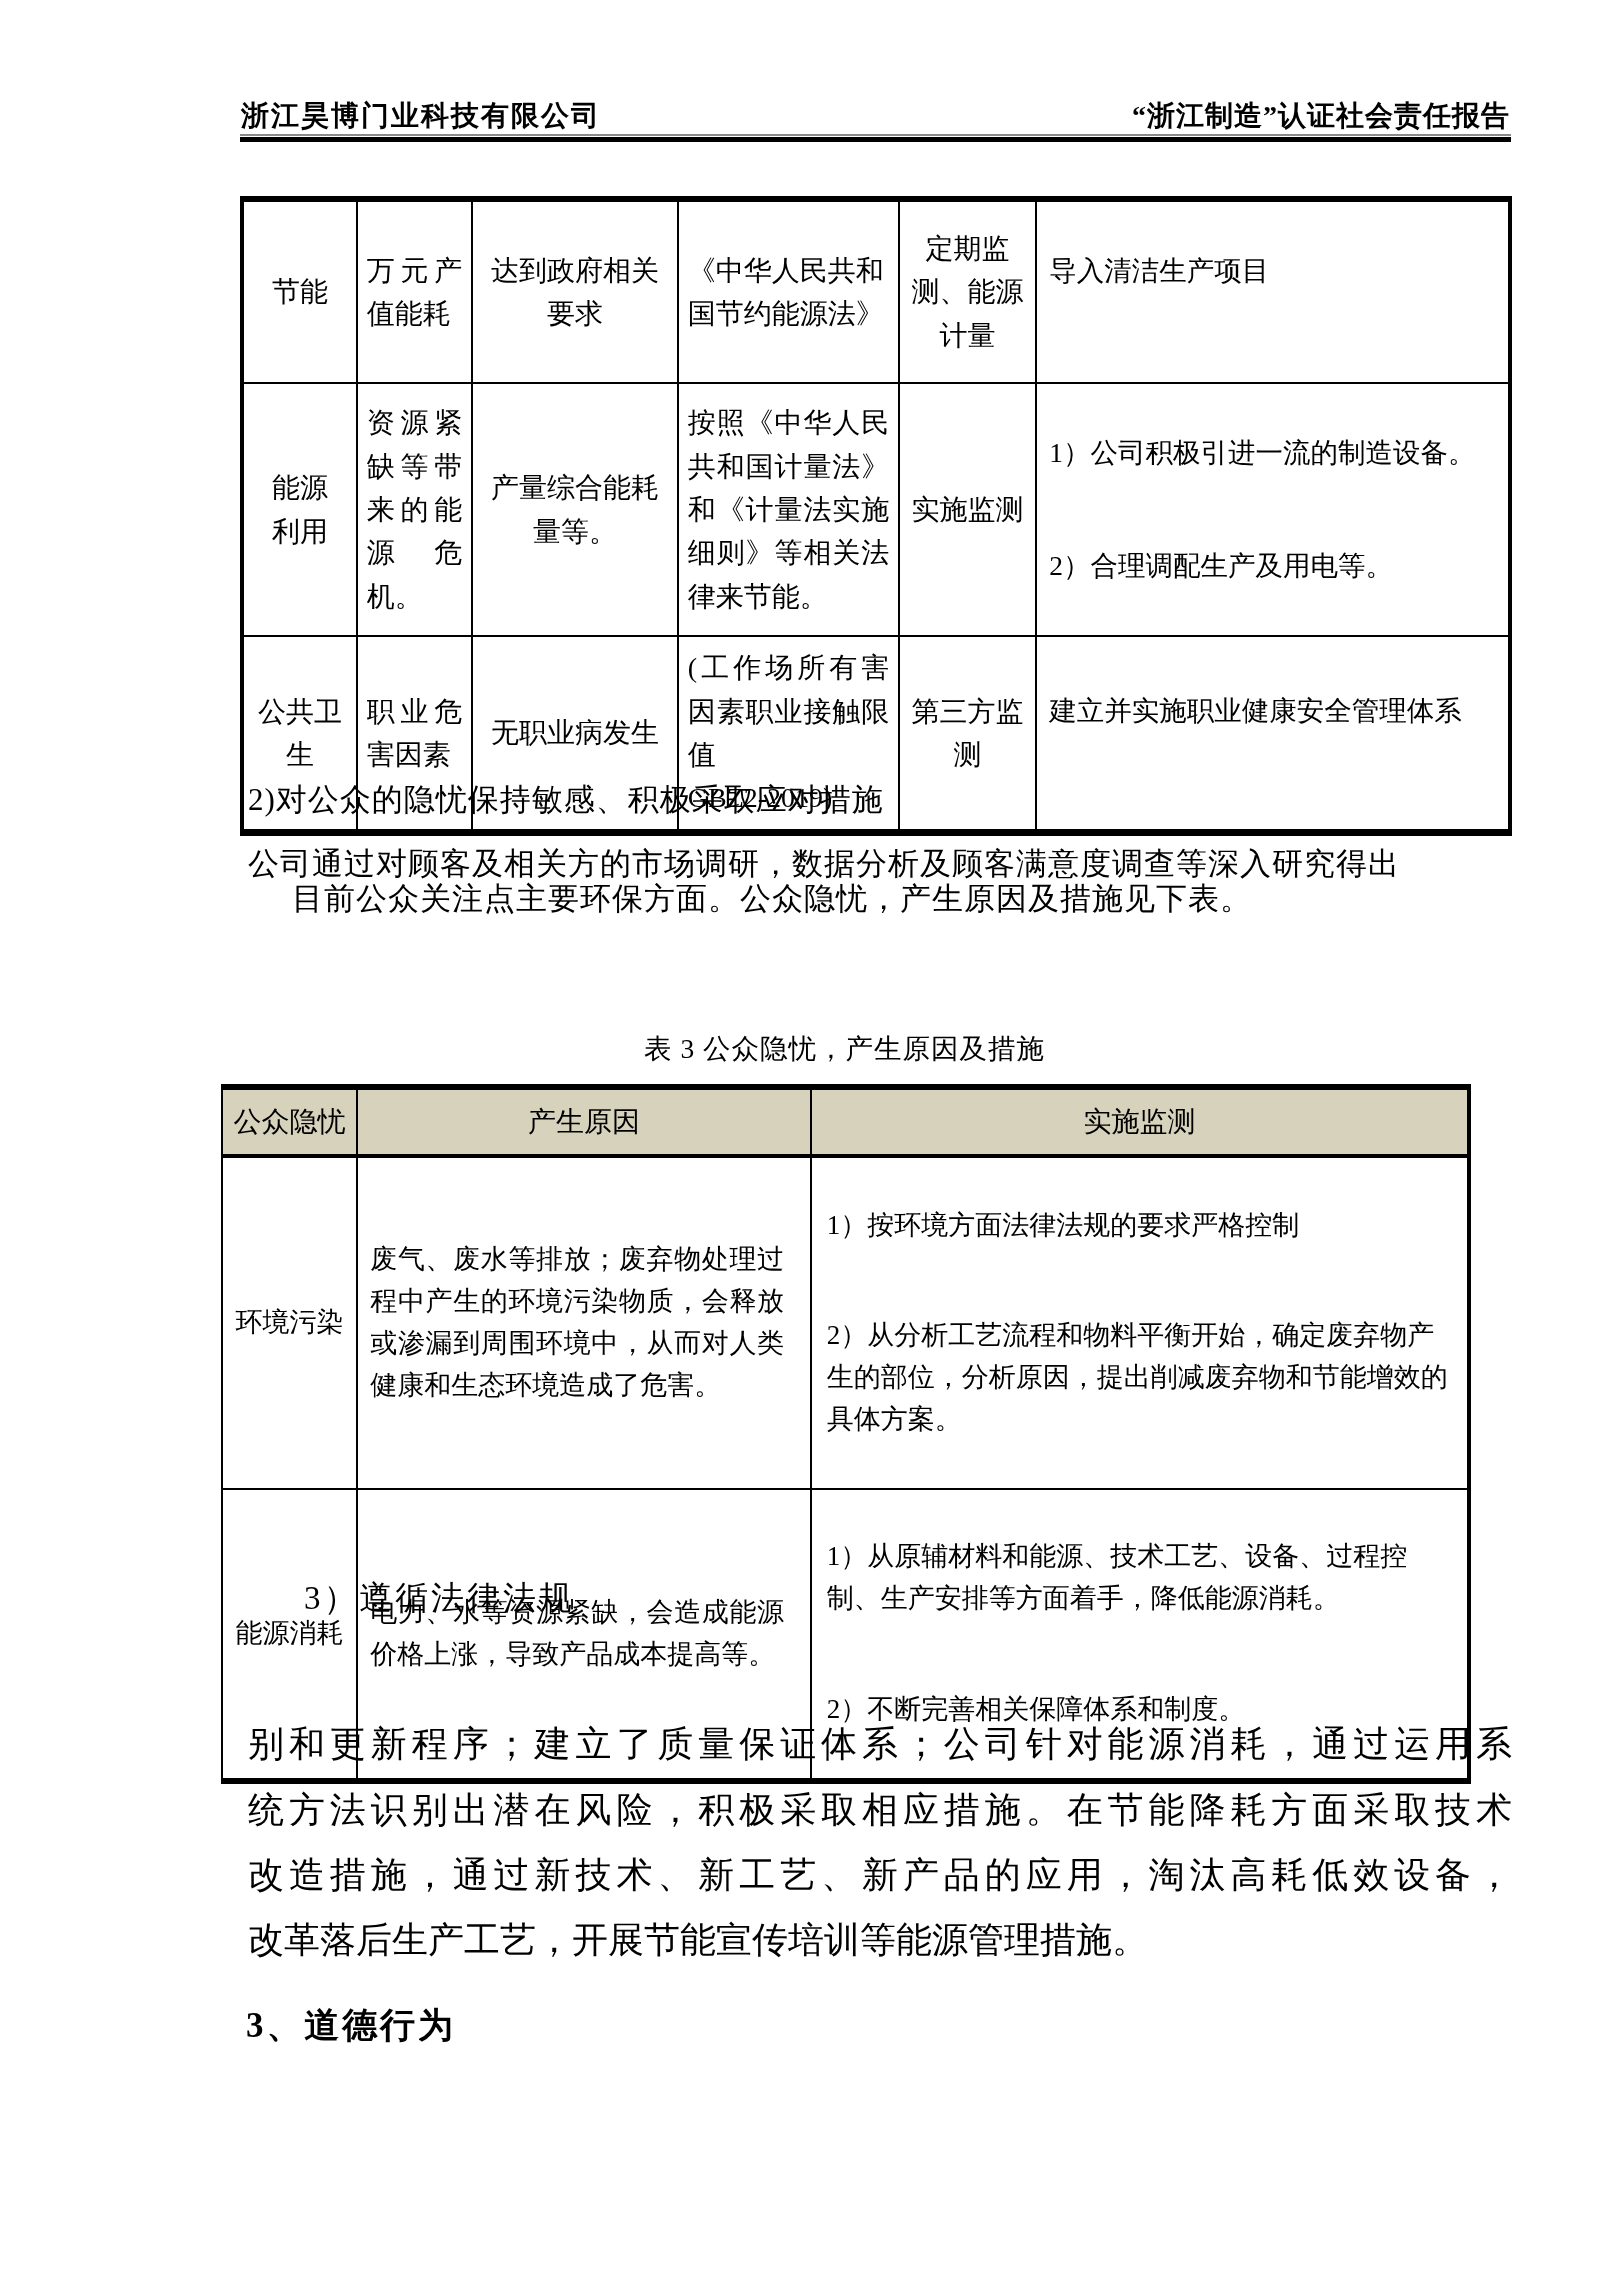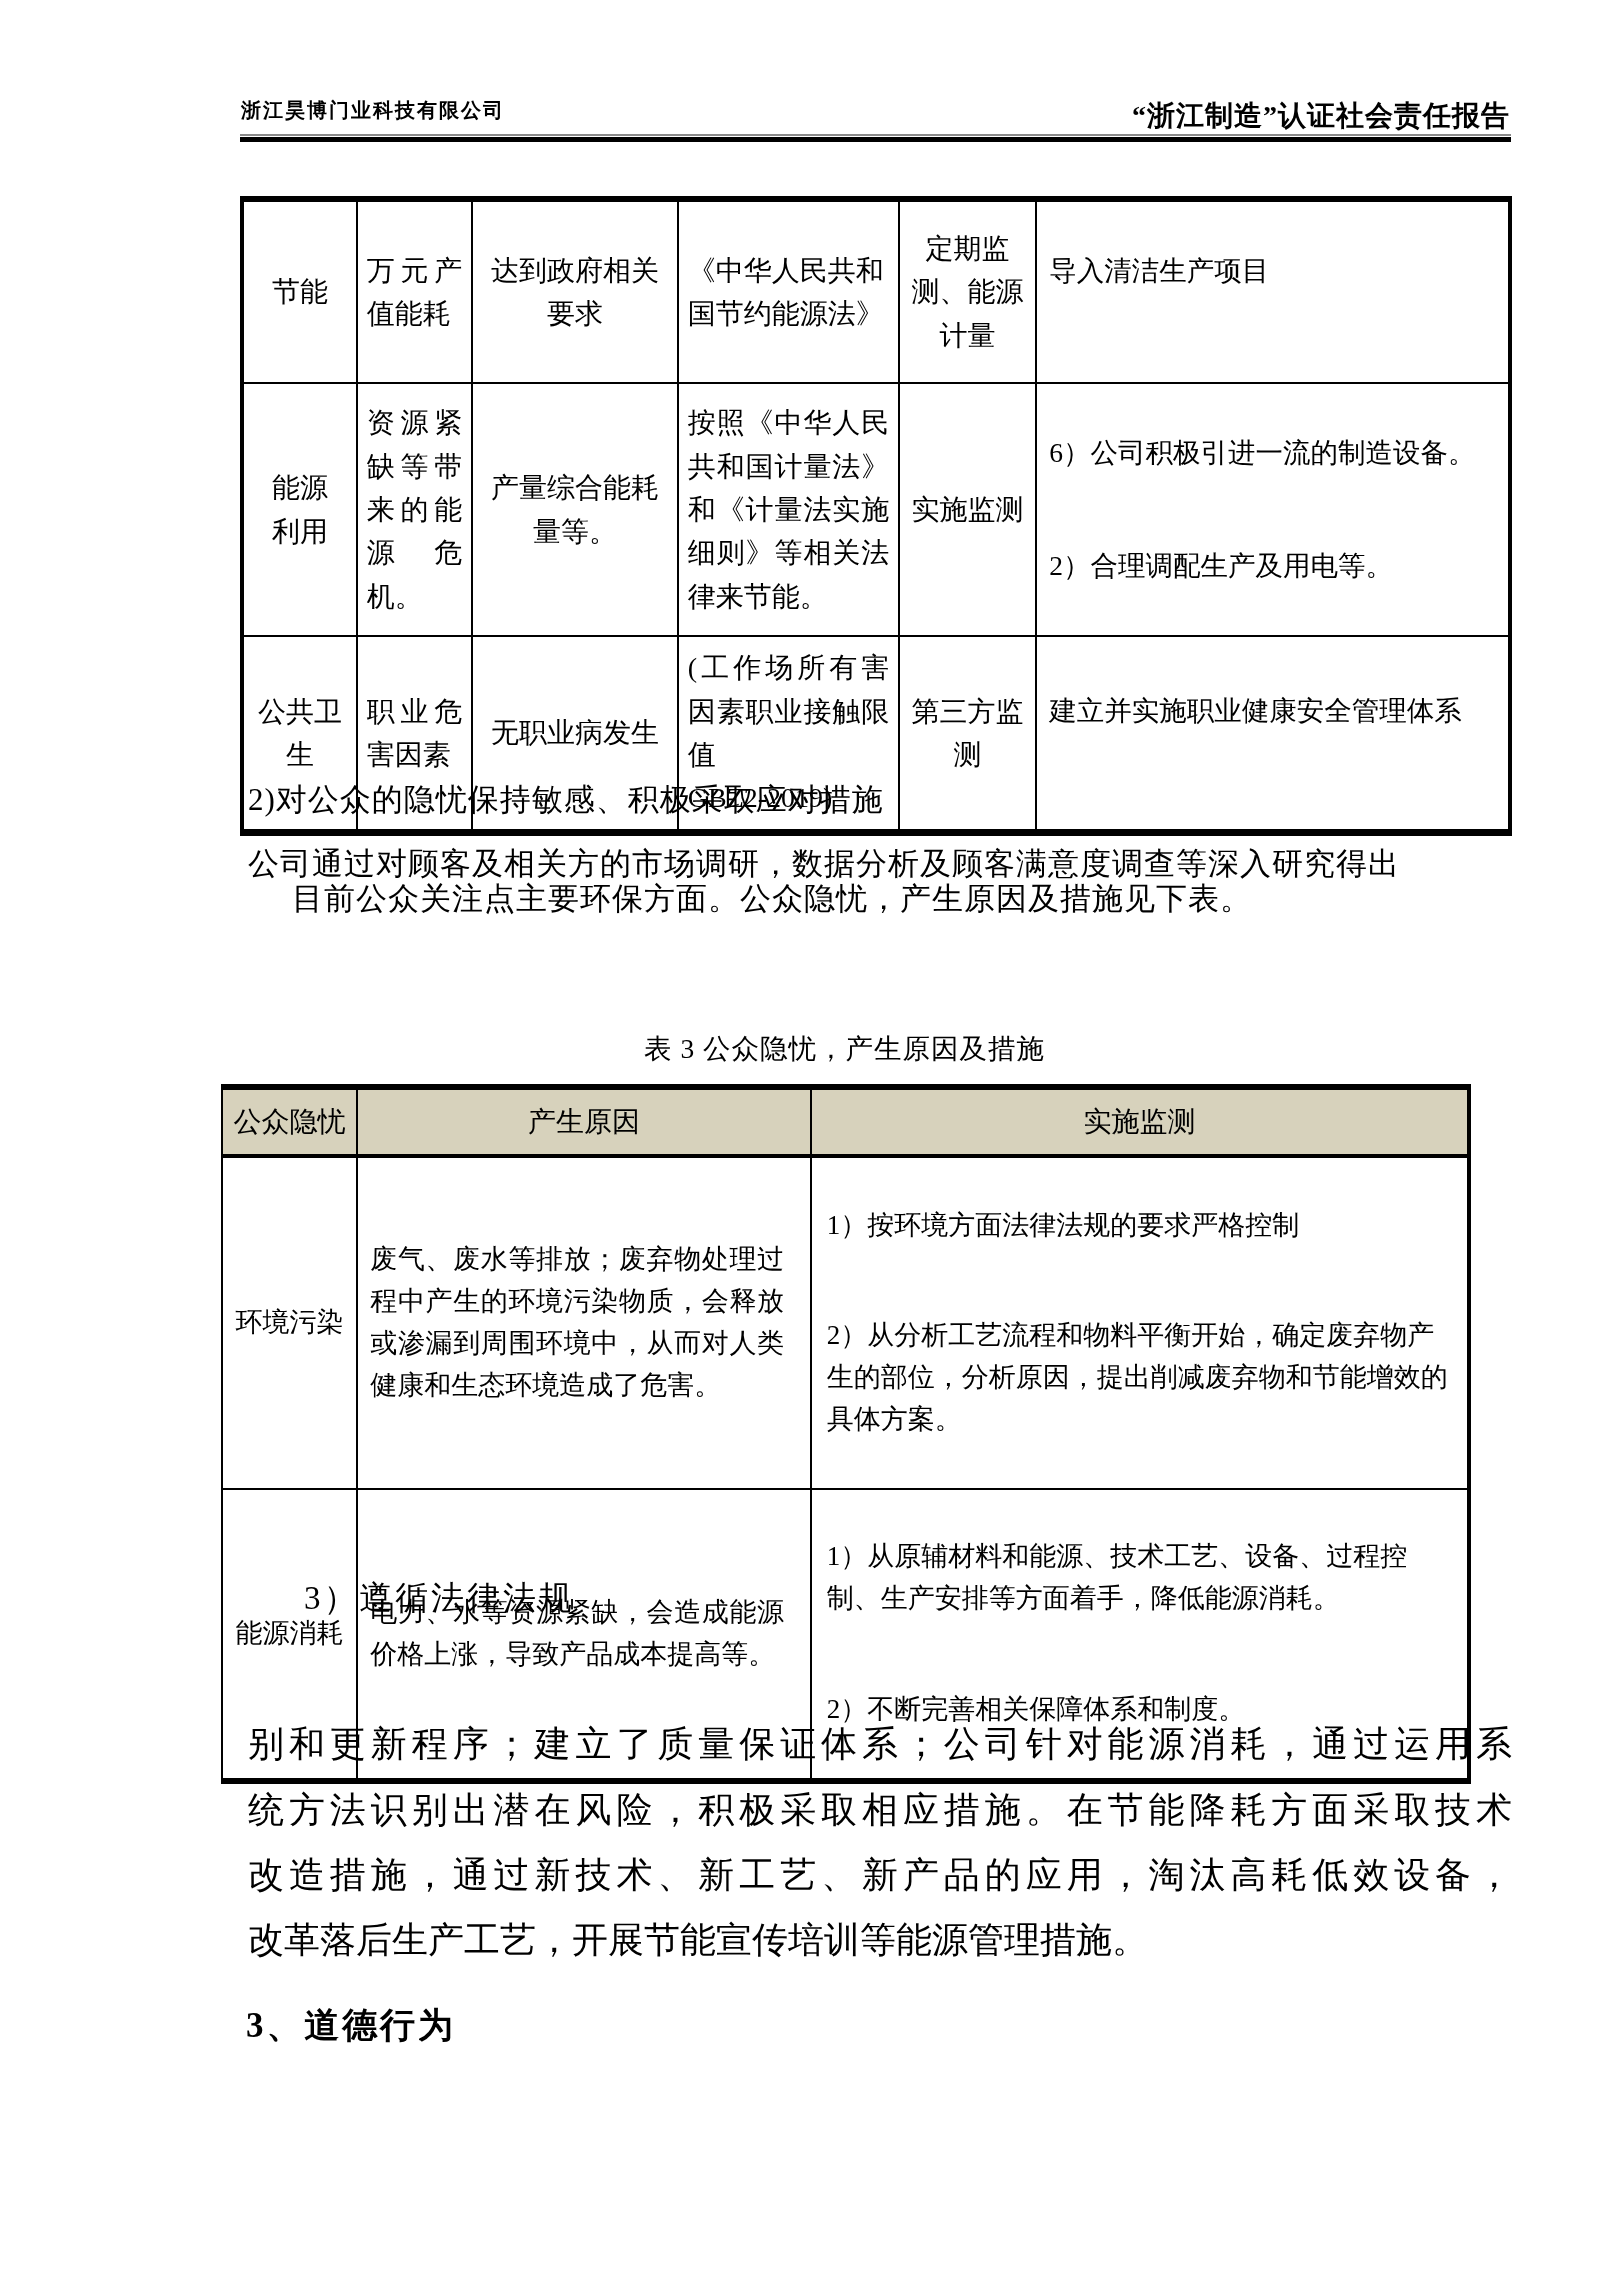--- a/index.html
+++ b/index.html
@@ -8,21 +8,21 @@
     width:1623px;
     height:2295px;
     background:#ffffff;
     font-family:"Liberation Serif","DejaVu Serif",serif;
     color:#000;
     overflow:hidden;
   }
   
   .hdr-left{
     position:absolute;left:241px;top:97px;
-    font-size:20px;font-weight:700;letter-spacing:2px;white-space:nowrap;
+    font-size:28px;font-weight:700;letter-spacing:2px;white-space:nowrap;
   }
   .hdr-right{
     position:absolute;right:113px;top:97px;
     font-size:28px;font-weight:700;letter-spacing:1px;white-space:nowrap;
   }
   .hdr-rule-thin{
     position:absolute;left:240px;top:134px;width:1271px;height:1.5px;background:#8a8a8a;
   }
   .hdr-rule-thick{
     position:absolute;left:240px;top:137px;width:1271px;height:5.4px;background:#000;
@@ -131,21 +131,21 @@
     </tr>
     <tr style="height:211px;">
       <td class="c1">能源
 利用</td>
       <td class="c2">资源紧缺等带来的能源危机。</td>
       <td class="c3">产量综合能耗
 量等。</td>
       <td class="c4">按照《中华人民共和国计量法》和《计量法实施细则》等相关法律来节能。</td>
       <td class="c5">实施监测</td>
       <td class="c6">
-        <div class="cell-item">6）公司积极引进一流的制造设备。</div>
+        <div class="cell-item">1）公司积极引进一流的制造设备。</div>
         <div class="cell-item">2）合理调配生产及用电等。</div>
       </td>
     </tr>
     <tr style="height:196px;">
       <td class="c1">公共卫
 生</td>
       <td class="c2">职业危害因素</td>
       <td class="c3">无职业病发生</td>
       <td class="c4">(工作场所有害因素职业接触限值
 GBZ2-2019)</td>

